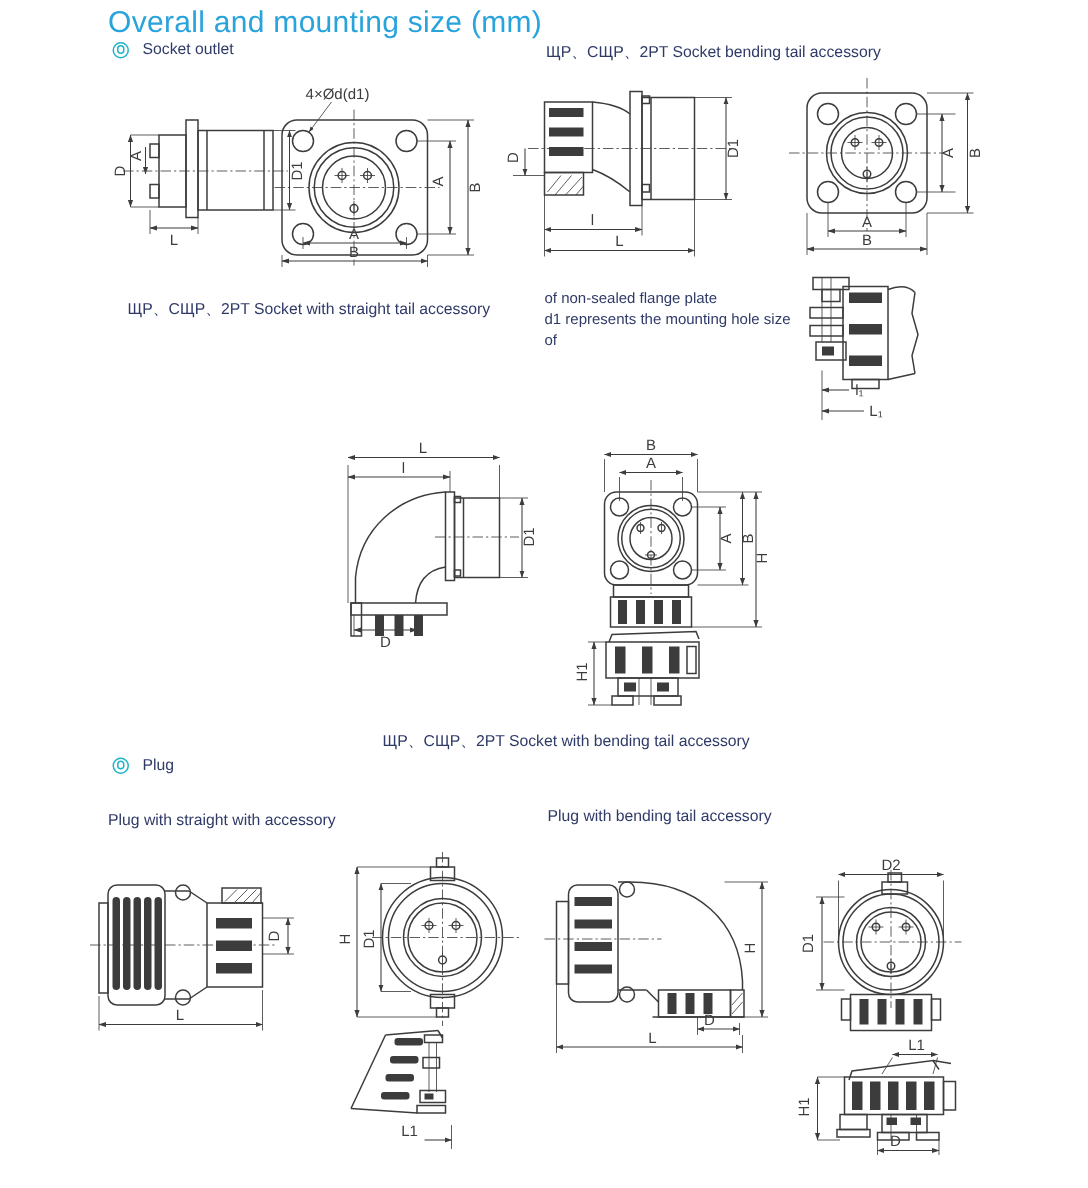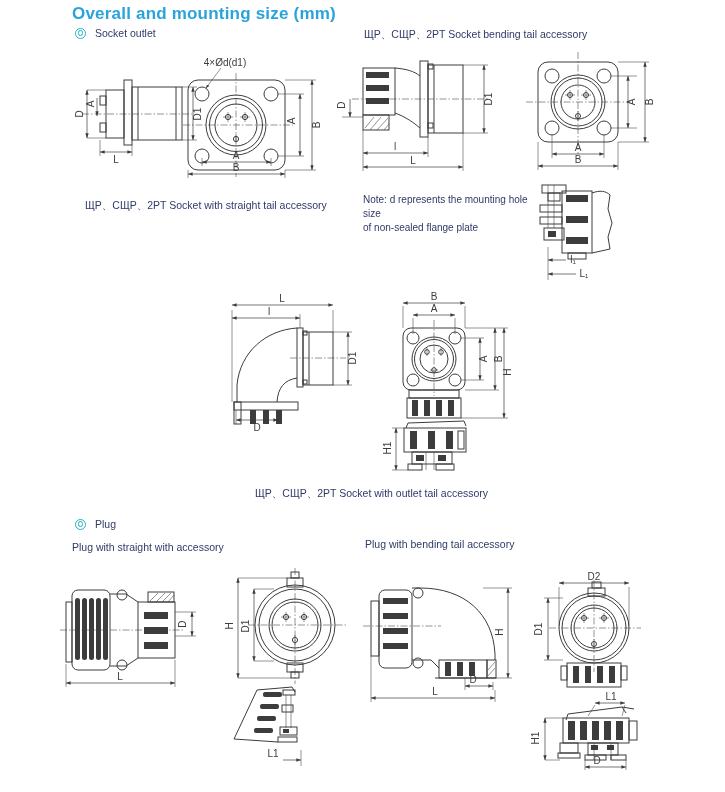--- a/index.html
+++ b/index.html
@@ -5,21 +5,21 @@
   :root{
     --c-title:#29A3DC;
     --c-bullet:#1FB4C8;
     --c-text:#2F3A68;
     --c-line:#3C3C3C;
   }
   *{margin:0;padding:0;box-sizing:border-box;}
   html,body{width:725px;height:792px;}
   body{position:relative;background:#fff;font-family:"Liberation Sans",sans-serif;overflow:hidden;}
   .abs{position:absolute;}
-  .title{color:var(--c-title);font-size:17px;font-weight:bold;letter-spacing:.2px;}
+  .title{color:var(--c-title);font-size:20px;font-weight:normal;letter-spacing:.2px;}
   .label{color:var(--c-text);font-size:10.5px;}
   .bullet-row{display:flex;align-items:center;gap:9px;justify-content:center;}
   .bullet{width:11px;height:11px;border:1.6px solid var(--c-bullet);border-radius:50%;position:relative;flex:0 0 auto;}
   .bullet::after{content:"";position:absolute;inset:1.6px;border:1.3px solid var(--c-bullet);border-radius:50%;}
   .note{color:var(--c-text);font-size:10px;line-height:14px;width:175px;}
   svg.drawing{overflow:visible;}
   .drawing line,.drawing path,.drawing rect,.drawing circle,.drawing polyline{stroke:var(--c-line);fill:none;stroke-width:1;}
   .drawing .dim{stroke-width:0.7;}
   .drawing .thin{stroke-width:0.55;}
   .drawing .dash{stroke-width:0.55;stroke-dasharray:7 2 1.5 2;}
@@ -177,22 +177,22 @@
   <text x="50" y="96">A</text>
   <line class="thin" x1="10" y1="87" x2="10" y2="115"></line>
   <line class="thin" x1="90" y1="87" x2="90" y2="115"></line>
   <line class="dim" x1="10" y1="111" x2="90" y2="111" marker-start="url(#ah)" marker-end="url(#ah)"></line>
   <text x="50" y="108">B</text>
 </svg>
 
 <div class="abs label" style="left:85px;top:199px">ЩР、СЩР、2PT Socket with straight tail accessory</div>
 
 <div class="abs note" style="left:363px;top:193px">
-  <div>Note: d represents the mounting hole size</div>
   <div>of non-sealed flange plate</div>
+  <div>d1 represents the mounting hole size of</div>
 </div>
 
 <svg class="drawing abs" style="left:538px;top:183px" width="185" height="105" viewBox="0 0 185 105">
   <rect x="4" y="2" width="24" height="8"></rect>
   <rect x="10" y="10" width="12" height="8"></rect>
   <rect x="2" y="22" width="22" height="7"></rect>
   <rect x="2" y="34" width="22" height="7"></rect>
   <line class="thin" x1="10" y1="2" x2="10" y2="45"></line>
     <line class="thin" x1="16" y1="2" x2="16" y2="45"></line>
   <rect x="6" y="45" width="20" height="12"></rect>
@@ -300,23 +300,23 @@
   <line class="thin" x1="48" y1="32" x2="48" y2="50"></line>
     <line class="thin" x1="56" y1="32" x2="56" y2="50"></line>
   <rect x="30" y="44" width="14" height="6"></rect>
   <rect x="58" y="44" width="18" height="6"></rect>
   <line class="thin" x1="14" y1="8" x2="26" y2="8"></line>
   <line class="thin" x1="14" y1="50" x2="30" y2="50"></line>
   <line class="dim" x1="18" y1="8" x2="18" y2="50" marker-start="url(#ah)" marker-end="url(#ah)"></line>
   <text x="13" y="28" transform="rotate(-90 13 28)">H1</text>
 </svg>
 
-<div class="abs label" style="left:255px;top:487px">ЩР、СЩР、2PT Socket with outlet tail accessory</div>
-
-<div class="abs bullet-row" style="left:75px;top:518px">
+<div class="abs label" style="left:255px;top:487px">ЩР、СЩР、2PT Socket with bending tail accessory</div>
+
+<div class="abs bullet-row" style="left:75px;top:504px">
   <span class="bullet"></span>
   <span class="label">Plug</span>
 </div>
 <div class="abs label" style="left:72px;top:541px">Plug with straight with accessory</div>
 <div class="abs label" style="left:365px;top: 538px">Plug with bending tail accessory</div>
 
 <svg class="drawing abs" style="left:62px;top:566px" width="178" height="126" viewBox="0 0 178 126">
   <line class="dash" x1="-2" y1="64" x2="122" y2="64"></line>
   <rect x="4" y="36" width="6" height="60"></rect>
   <rect x="10" y="24" width="38" height="80" rx="6"></rect>

